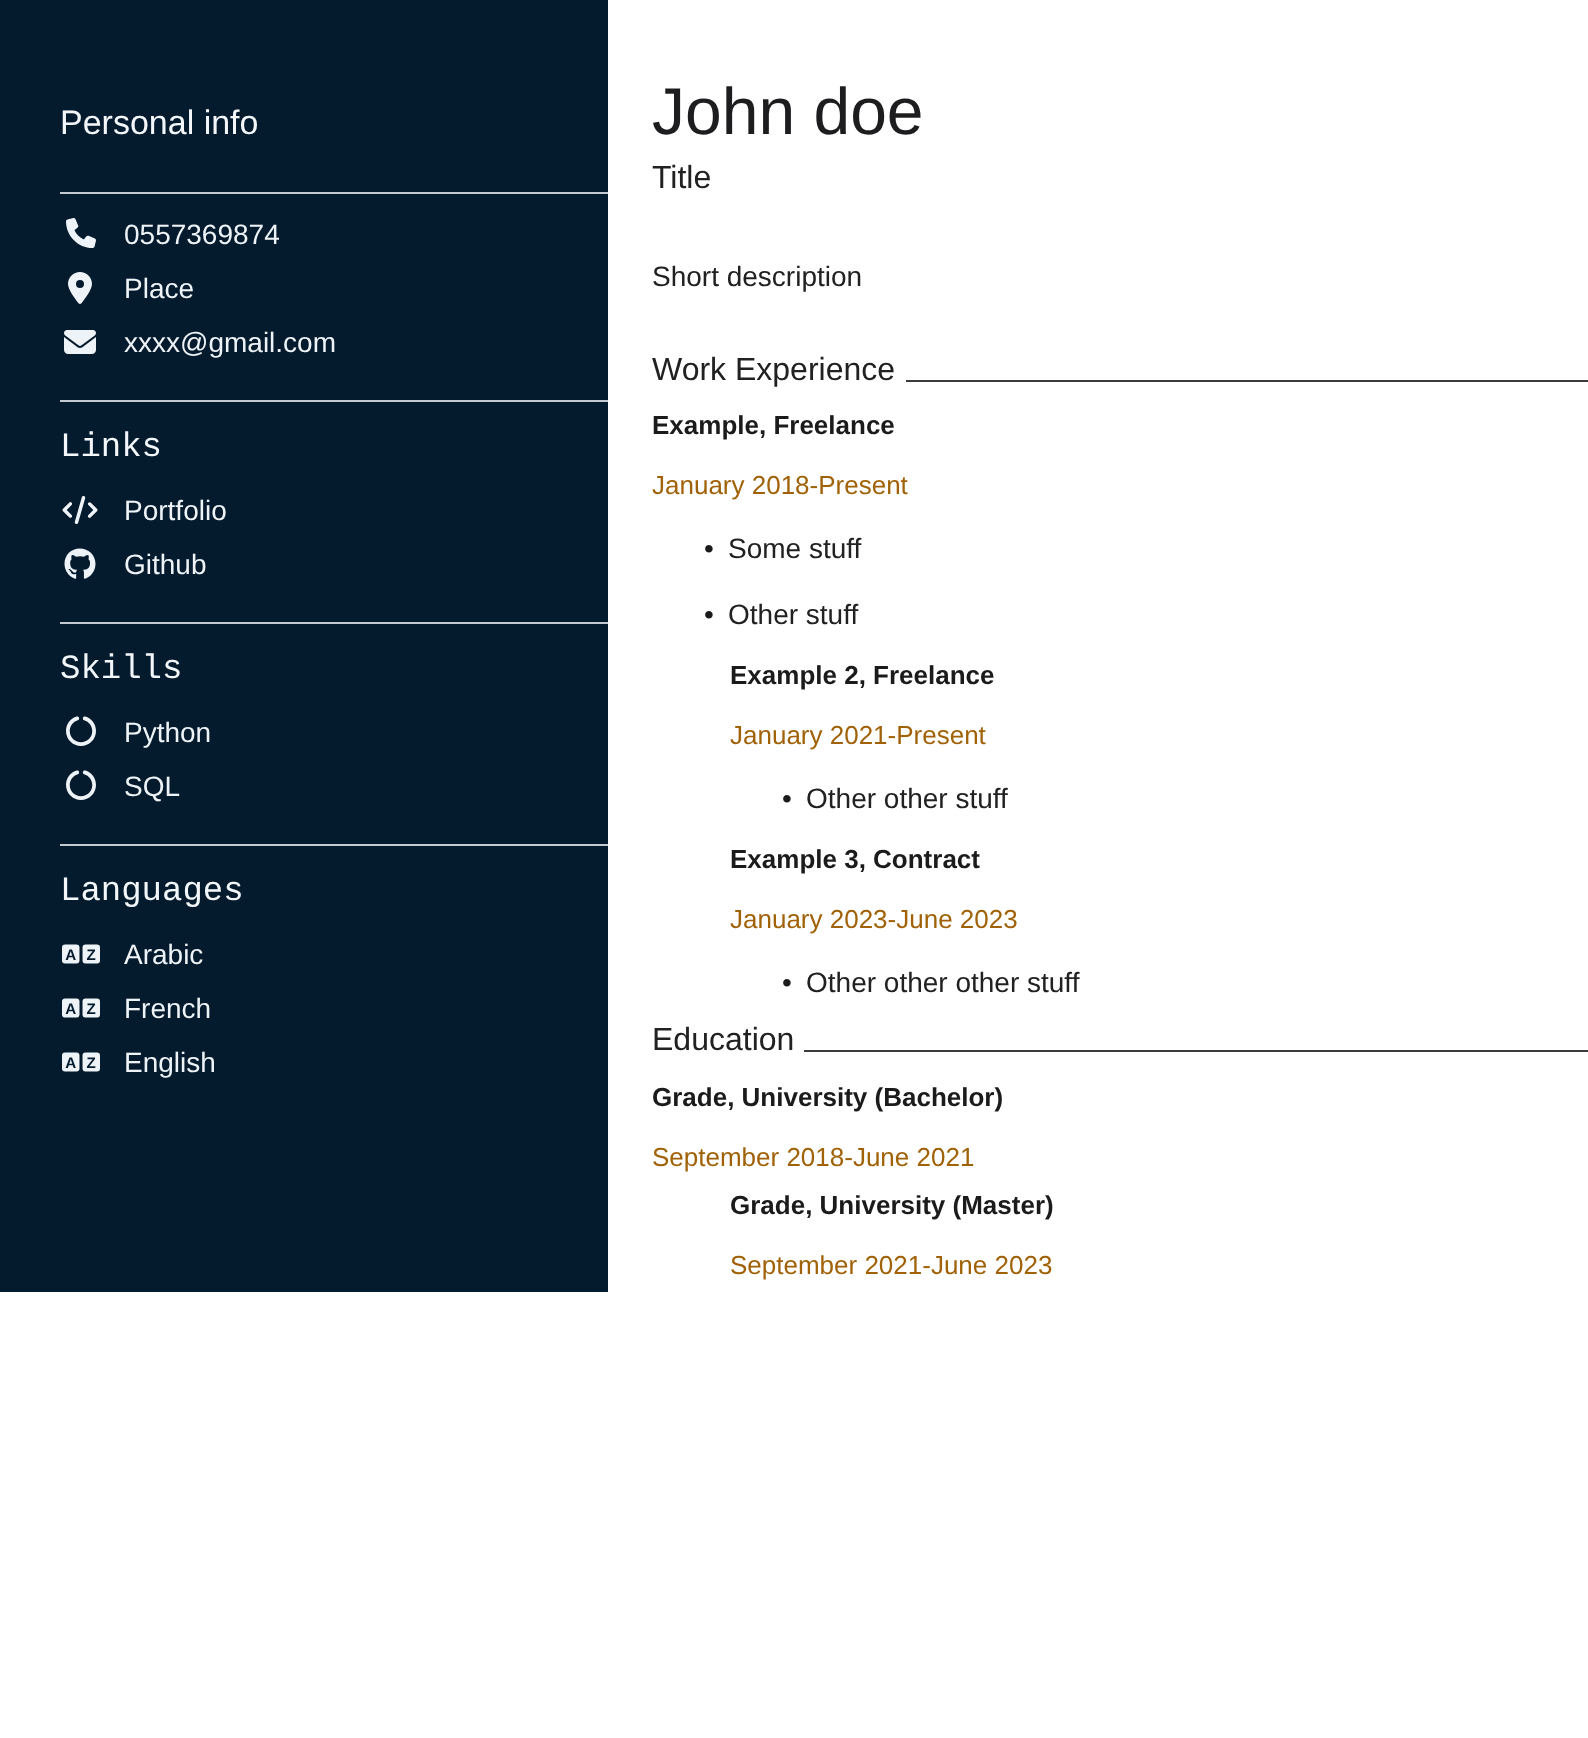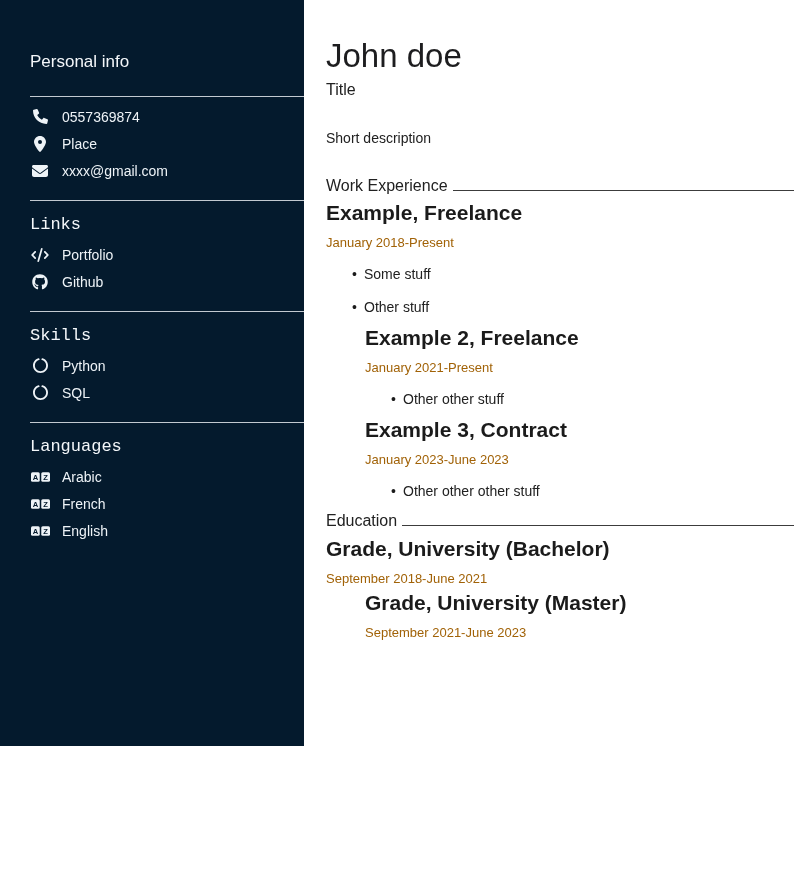--- a/index.html
+++ b/index.html
@@ -12,21 +12,21 @@
     font-family: "Liberation Sans", sans-serif;
     color: #212121;
     overflow: hidden;
   }
 
   
   .sidebar {
     position: absolute;
     left: 0; top: 0;
     width: 304px;
-    height: 746px;
+    height: 646px;
     background: #041a2d;
     color: #eef3f7;
     padding: 52px 0 0 30px;
   }
   .sb-title {
     font-size: 17px;
     font-weight: 400;
     margin: 0;
     line-height: 20px;
     color: #f4f7fa;
@@ -94,21 +94,21 @@
   .sec-line {
     flex: 1;
     height: 1px;
     background: #3c3c3c;
     margin-left: 5px;
     margin-top: 9px;
   }
   .entry { margin-top: 6px; }
   .entry + .entry { margin-top: 11px; margin-left: 39px; }
   .entry-title {
-    font-size: 21px;
+    font-size: 13px;
     font-weight: 700;
     line-height: 22px;
     margin: 0;
     color: #1b1b1b;
   }
   .entry-date {
     font-size: 13px;
     line-height: 17px;
     margin-top: 10px;
     color: #a16207;

